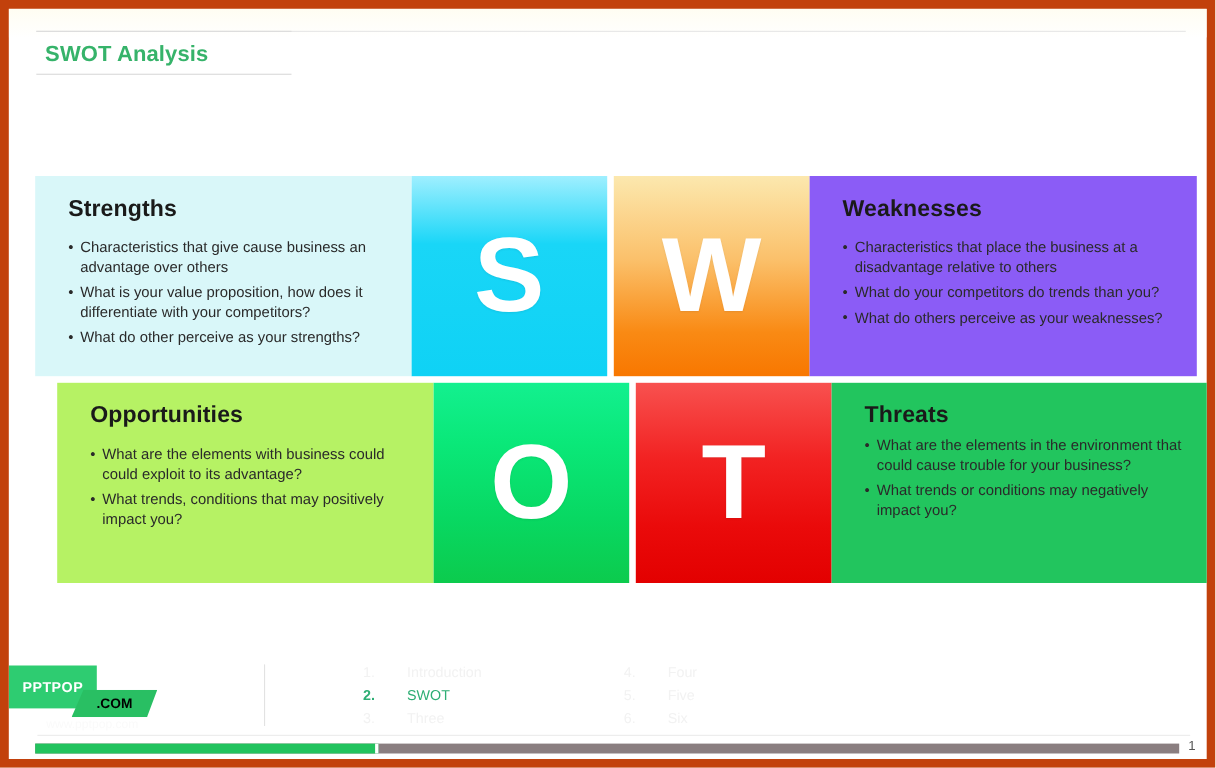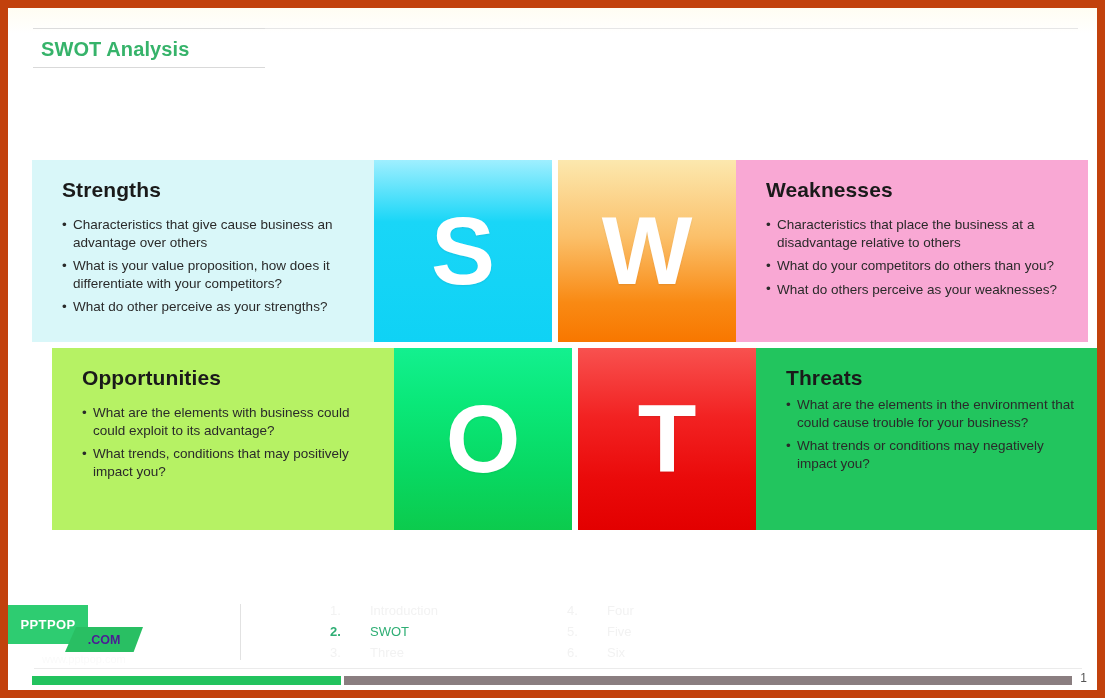--- a/index.html
+++ b/index.html
@@ -130,21 +130,21 @@
     font-weight: bold;
     line-height: 1;
     text-shadow: 0 1px 2px rgba(0,0,0,0.08);
   }
 
   
   .panel-strengths     { flex: 0 0 342px; background: #d9f7f9; }
   .tile-s              { background: linear-gradient(to bottom, #9fefff 0%, #19d6f7 34%, #0fd2f5 100%); }
   .tile-w              { background: linear-gradient(to bottom, #fce8ae 0%, #fbc06a 42%, #f98a14 78%, #f87700 100%);
                          margin-left: 6px; }
-  .panel-weaknesses    { flex: 1 1 auto; background: #f9a8d4; }
+  .panel-weaknesses    { flex: 1 1 auto; background: #8b5cf6; }
 
   .panel-opportunities { flex: 0 0 342px; background: #b6f264; }
   .tile-o              { background: linear-gradient(to bottom, #13f08f 0%, #0ae879 30%, #08d862 68%, #0ccb4d 100%); }
   .tile-t              { background: linear-gradient(to bottom, #f8514f 0%, #f22222 38%, #ea0a0a 72%, #e30000 100%);
                          margin-left: 6px; }
   .panel-threats       { flex: 1 1 auto; background: #22c55e; }
 
   
   .footer {
     position: absolute;
@@ -205,21 +205,21 @@
   }
   .logo-bar2 {
     position: absolute;
     left: 57px; top: 23px;
     width: 78px; height: 25px;
     background: #29bf63;
     clip-path: polygon(14% 0, 100% 0, 88% 100%, 0 100%);
     display: flex;
     align-items: center;
     justify-content: center;
-    color: #4c1d95;
+    color: #000000;
     font-size: 12.5px;
     font-weight: bold;
   }
   .logo-url {
     position: absolute;
     left: 34px;
     top: 645px;
     font-size: 11px;
     color: #fafafa;
     white-space: nowrap;
@@ -285,21 +285,21 @@
       </div>
 
       <div class="tile tile-s">S</div>
       <div class="tile tile-w">W</div>
 
       <div class="panel panel-weaknesses">
         <div class="panel-text">
           <div class="panel-heading">Weaknesses</div>
           <ul class="bullets">
             <li>Characteristics that place the business at a disadvantage relative to others</li>
-            <li>What do your competitors do others than you?</li>
+            <li>What do your competitors do trends than you?</li>
             <li>What do others perceive as your weaknesses?</li>
           </ul>
         </div>
       </div>
     </div>
 
     <div class="row row-bottom">
       <div class="panel panel-opportunities">
         <div class="panel-text">
           <div class="panel-heading">Opportunities</div>

